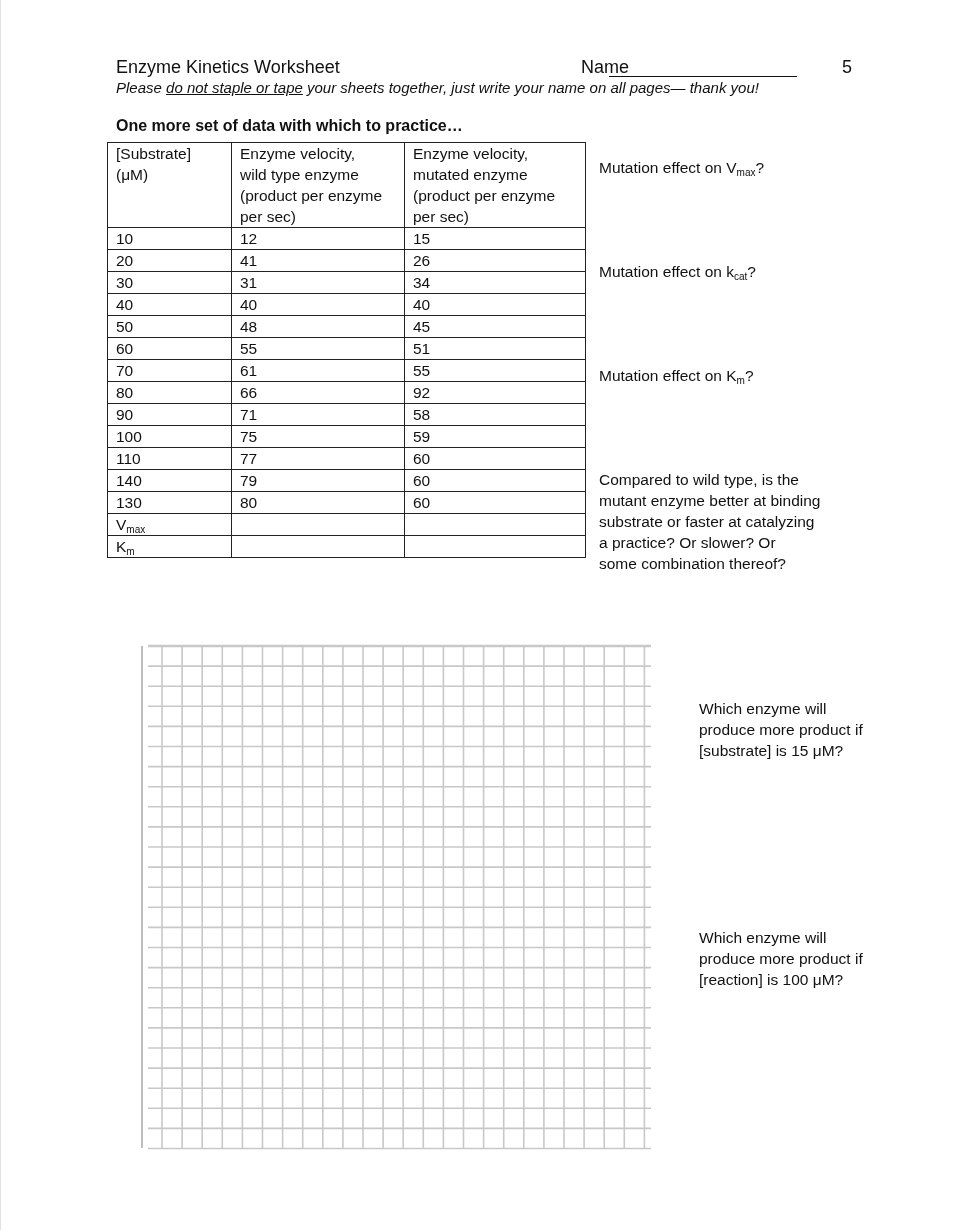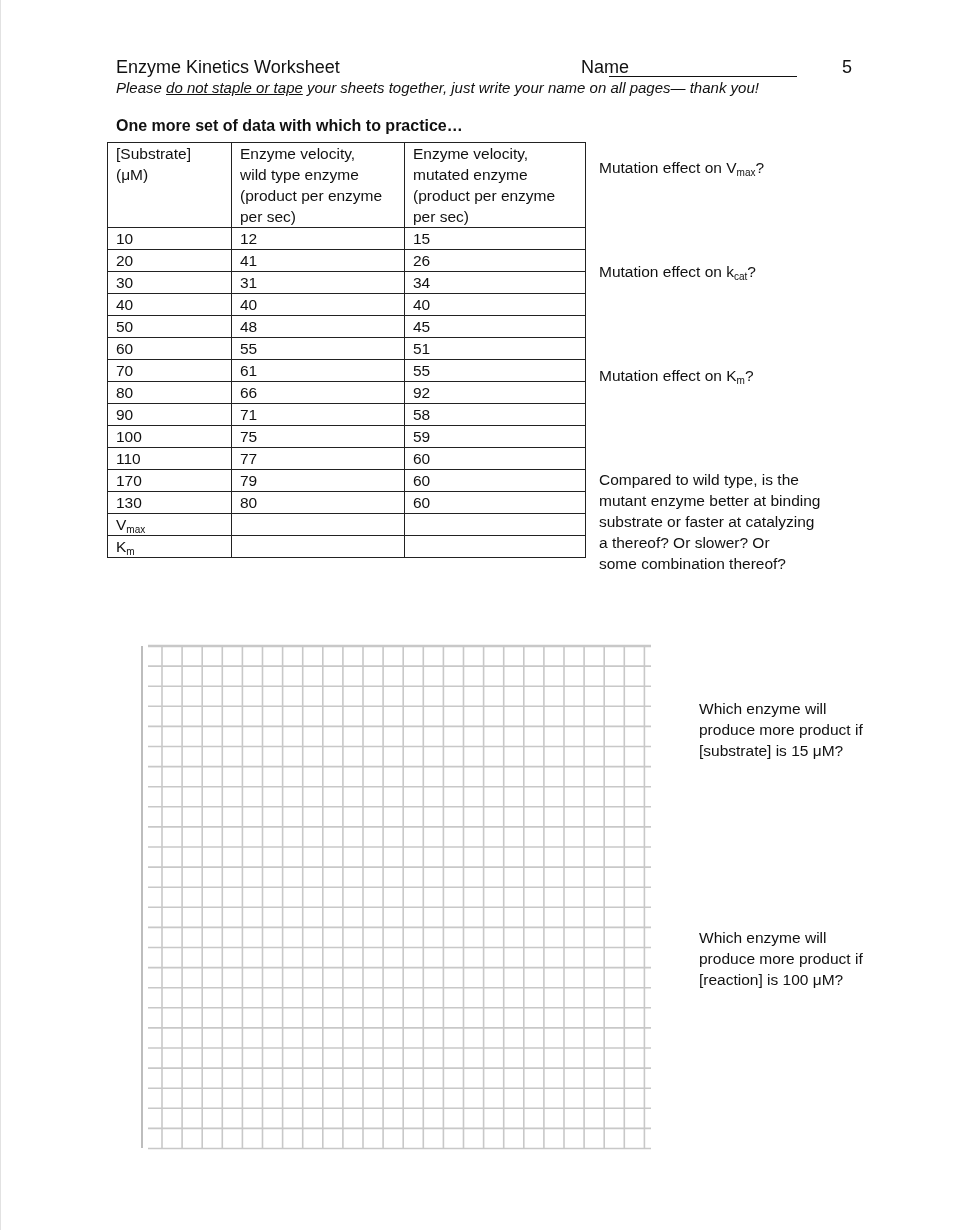--- a/index.html
+++ b/index.html
@@ -121,21 +121,21 @@
         <td class="c1">100</td>
         <td class="c2">75</td>
         <td class="c3">59</td>
       </tr>
     <tr>
         <td class="c1">110</td>
         <td class="c2">77</td>
         <td class="c3">60</td>
       </tr>
     <tr>
-        <td class="c1">170</td>
+        <td class="c1">140</td>
         <td class="c2">79</td>
         <td class="c3">60</td>
       </tr>
     <tr>
         <td class="c1">130</td>
         <td class="c2">80</td>
         <td class="c3">60</td>
       </tr>
     <tr>
       <td class="c1"><span>V</span><sub>max</sub></td>
@@ -151,21 +151,21 @@
 </table>
 
 <div class="q" style="top:157px;"><span>Mutation effect on V</span><sub>max</sub><span>?</span></div>
 <div class="q" style="top:261px;"><span>Mutation effect on k</span><sub>cat</sub><span>?</span></div>
 <div class="q" style="top:365px;"><span>Mutation effect on K</span><sub>m</sub><span>?</span></div>
 
 <div class="q" style="top:469px;">
   <div>Compared to wild type, is the</div>
   <div>mutant enzyme better at binding</div>
   <div>substrate or faster at catalyzing</div>
-  <div>a thereof?  Or slower?  Or</div>
+  <div>a practice?  Or slower?  Or</div>
   <div>some combination thereof?</div>
 </div>
 
 <div class="q2" style="top:698px;">
   <div>Which enzyme will</div>
   <div>produce more product if</div>
   <div>[substrate] is 15 μM?</div>
 </div>
 
 <div class="q2" style="top:927px;">

